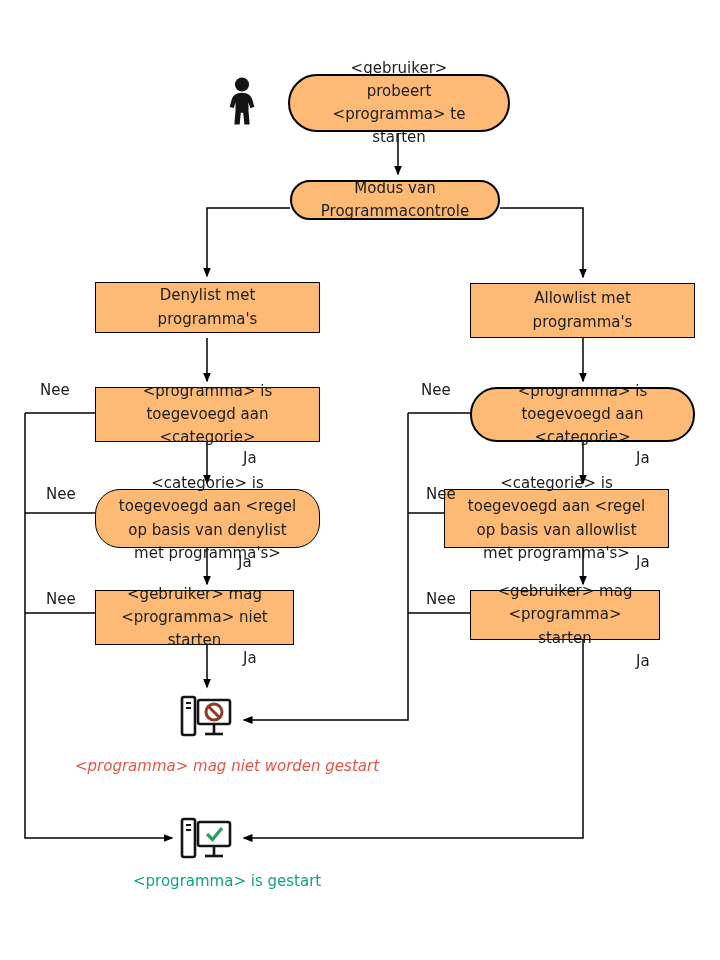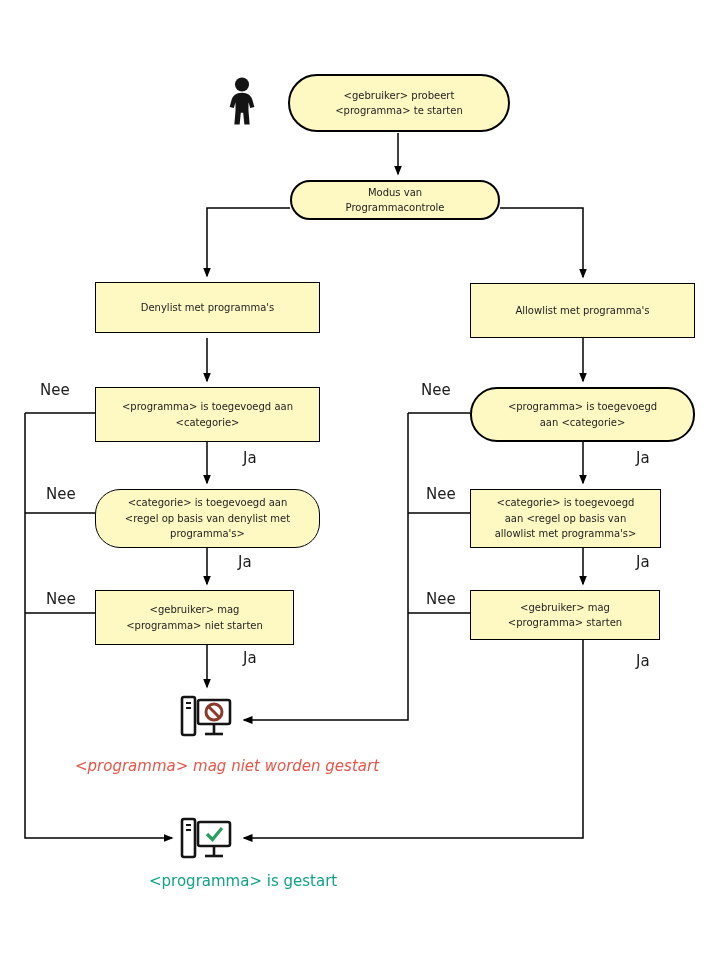--- a/index.html
+++ b/index.html
@@ -14,26 +14,26 @@
   .connectors {
     position: absolute;
     left: 0; top: 0;
     width: 720px; height: 960px;
     pointer-events: none;
   }
   .node {
     position: absolute;
     box-sizing: border-box;
     border: 1.5px solid #000000;
-    background: #fef9c3;
+    background: #fdba74;
     display: flex;
     align-items: center;
     justify-content: center;
     text-align: center;
-    font-size: 10px;
+    font-size: 15px;
     line-height: 1.55;
     color: #1c1c1c;
     padding: 4px 18px;
   }
   .stadium {
     border-radius: 30px;
     border-width: 2px;
     padding: 4px 26px;
   }
   .lbl {
@@ -106,21 +106,21 @@
   <div class="node" style="left:470px; top:283px; width:225px; height:55px;">Allowlist met programma's</div>
 
   <div class="node" style="left:95px; top:387px; width:225px; height:55px;">&lt;programma&gt; is toegevoegd aan &lt;categorie&gt;</div>
 
   <div class="node" style="left:95px; top:489px; width:225px; height:59px;border-radius:25px;">&lt;categorie&gt; is toegevoegd aan &lt;regel op basis van denylist met programma's&gt;</div>
 
   <div class="node" style="left:95px; top:590px; width:199px; height:55px;">&lt;gebruiker&gt; mag &lt;programma&gt; niet starten</div>
 
   <div class="node stadium" style="left:470px; top:387px; width:225px; height:55px; border-radius:27px;">&lt;programma&gt; is toegevoegd aan &lt;categorie&gt;</div>
 
-  <div class="node" style="left:470px; top:489px; width:191px; height:59px;">&lt;categorie&gt; is toegevoegd aan &lt;regel op basis van allowlist met programma's&gt;</div>
+  <div class="node" style="left:444px; top:489px; width:225px; height:59px;">&lt;categorie&gt; is toegevoegd aan &lt;regel op basis van allowlist met programma's&gt;</div>
 
   <div class="node" style="left:470px; top:590px; width:190px; height:50px;">&lt;gebruiker&gt; mag &lt;programma&gt; starten</div>
 
   <span class="lbl" style="left:40px; top:381px;">Nee</span>
   <span class="lbl" style="left:46px; top:485px;">Nee</span>
   <span class="lbl" style="left:46px; top:590px;">Nee</span>
 
   <span class="lbl" style="left:421px; top:381px;">Nee</span>
   <span class="lbl" style="left:426px; top:485px;">Nee</span>
   <span class="lbl" style="left:426px; top:590px;">Nee</span>
@@ -151,15 +151,15 @@
   <svg class="icon" style="left:179px; top:815px;" width="54" height="50" viewBox="0 0 54 50" xmlns="http://www.w3.org/2000/svg">
     <rect x="3" y="4" width="13" height="38" rx="2" fill="#ffffff" stroke="#141414" stroke-width="2.6"></rect>
     <line x1="7" y1="10" x2="12" y2="10" stroke="#141414" stroke-width="2"></line>
     <line x1="7" y1="15" x2="12" y2="15" stroke="#141414" stroke-width="2"></line>
     <rect x="19" y="7" width="32" height="24" rx="2" fill="#ffffff" stroke="#141414" stroke-width="2.6"></rect>
     <line x1="35" y1="31" x2="35" y2="40" stroke="#141414" stroke-width="2.6"></line>
     <line x1="26" y1="41" x2="44" y2="41" stroke="#141414" stroke-width="2.6"></line>
     <path d="M28 19 L33.5 24.5 L43 13" fill="none" stroke="#27a05f" stroke-width="3.2"></path>
   </svg>
 
-  <div class="caption started" style="left:133px; top:872px;margin-left:16px;">&lt;programma&gt; is gestart</div>
+  <div class="caption started" style="left:133px; top:872px;">&lt;programma&gt; is gestart</div>
 
 </div>
 
 </body></html>

